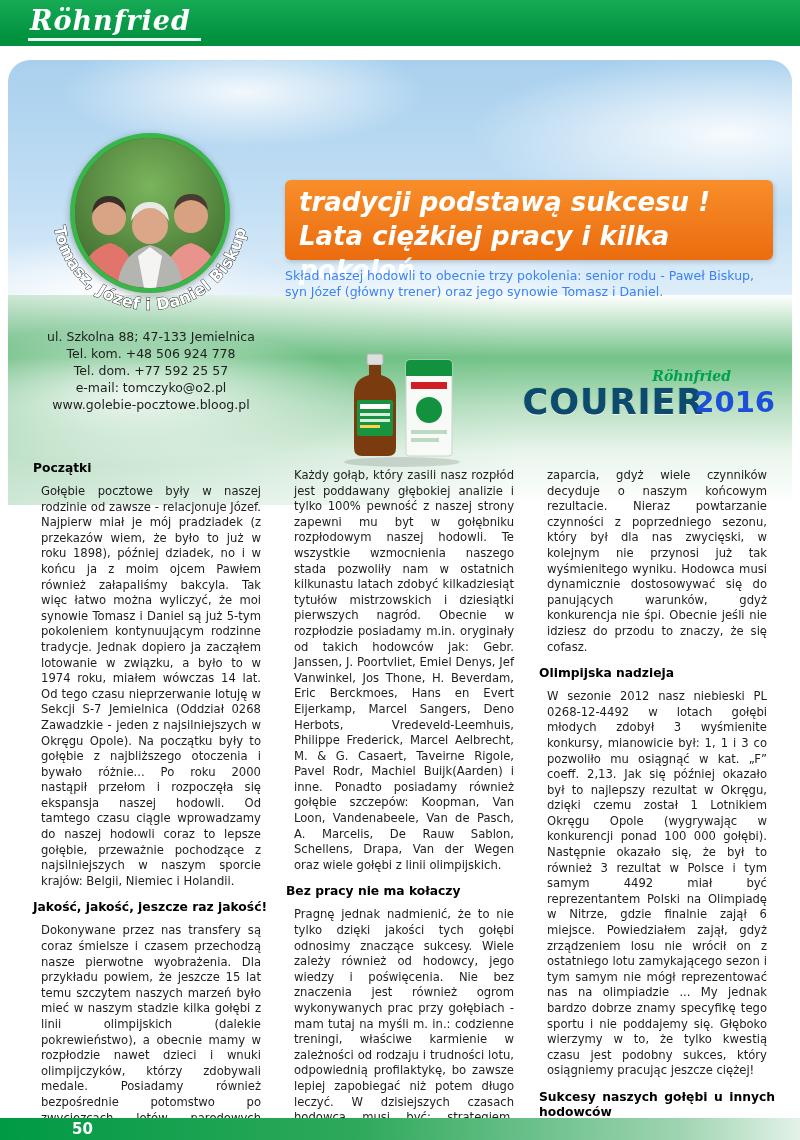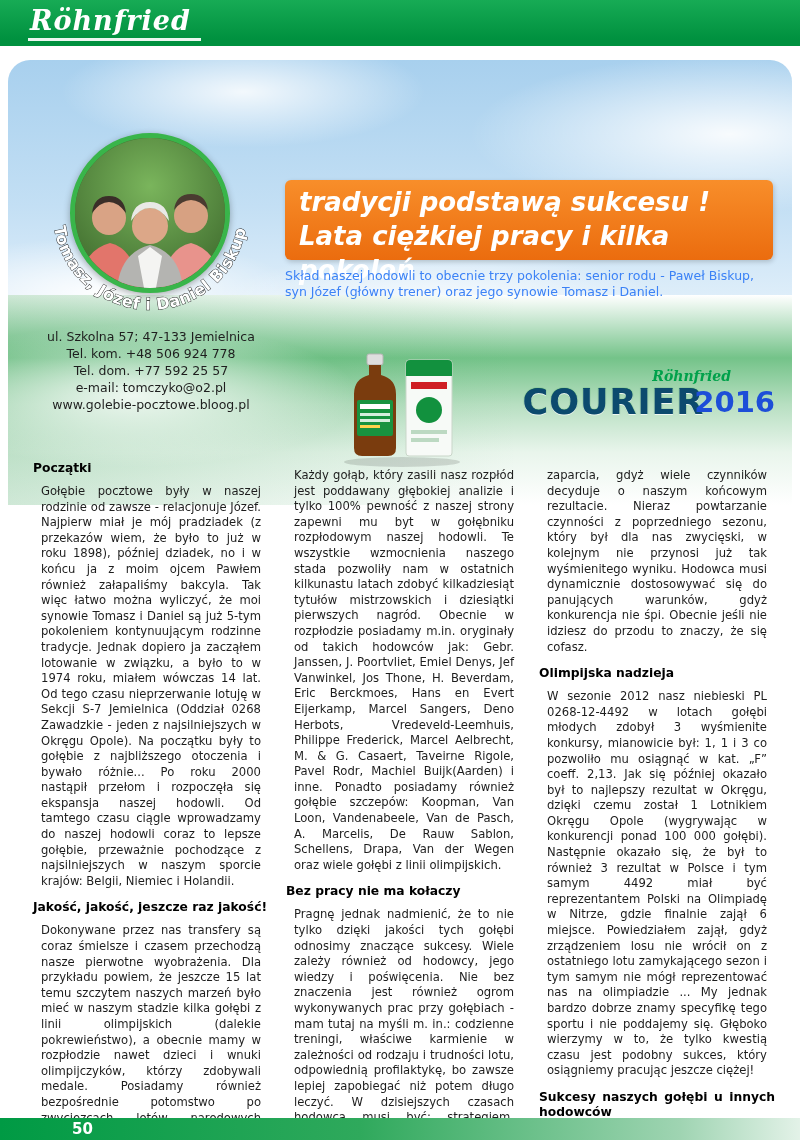--- a/index.html
+++ b/index.html
@@ -132,21 +132,21 @@
     </svg>
 
     <div class="banner">
       <div>tradycji podstawą sukcesu !</div>
       <div>Lata ciężkiej pracy i kilka pokoleń</div>
     </div>
 
     <p class="intro">Skład naszej hodowli to obecnie trzy pokolenia:  senior rodu - Paweł Biskup, syn Józef (główny trener) oraz jego synowie Tomasz i Daniel.</p>
 
     <div class="contact">
-      <div>ul. Szkolna 57; 47-133 Jemielnica</div>
+      <div>ul. Szkolna 88; 47-133 Jemielnica</div>
       <div>Tel. kom. +48 506 924 778</div>
       <div>Tel. dom. +77 592 25 57</div>
       <div>e-mail: tomczyko@o2.pl</div>
       <div>www.golebie-pocztowe.bloog.pl</div>
     </div>
 
     <div class="products">
       <svg viewBox="0 0 134 122">
         <ellipse cx="66" cy="116" rx="58" ry="5" fill="rgba(0,0,0,.13)"></ellipse>
         <g>

